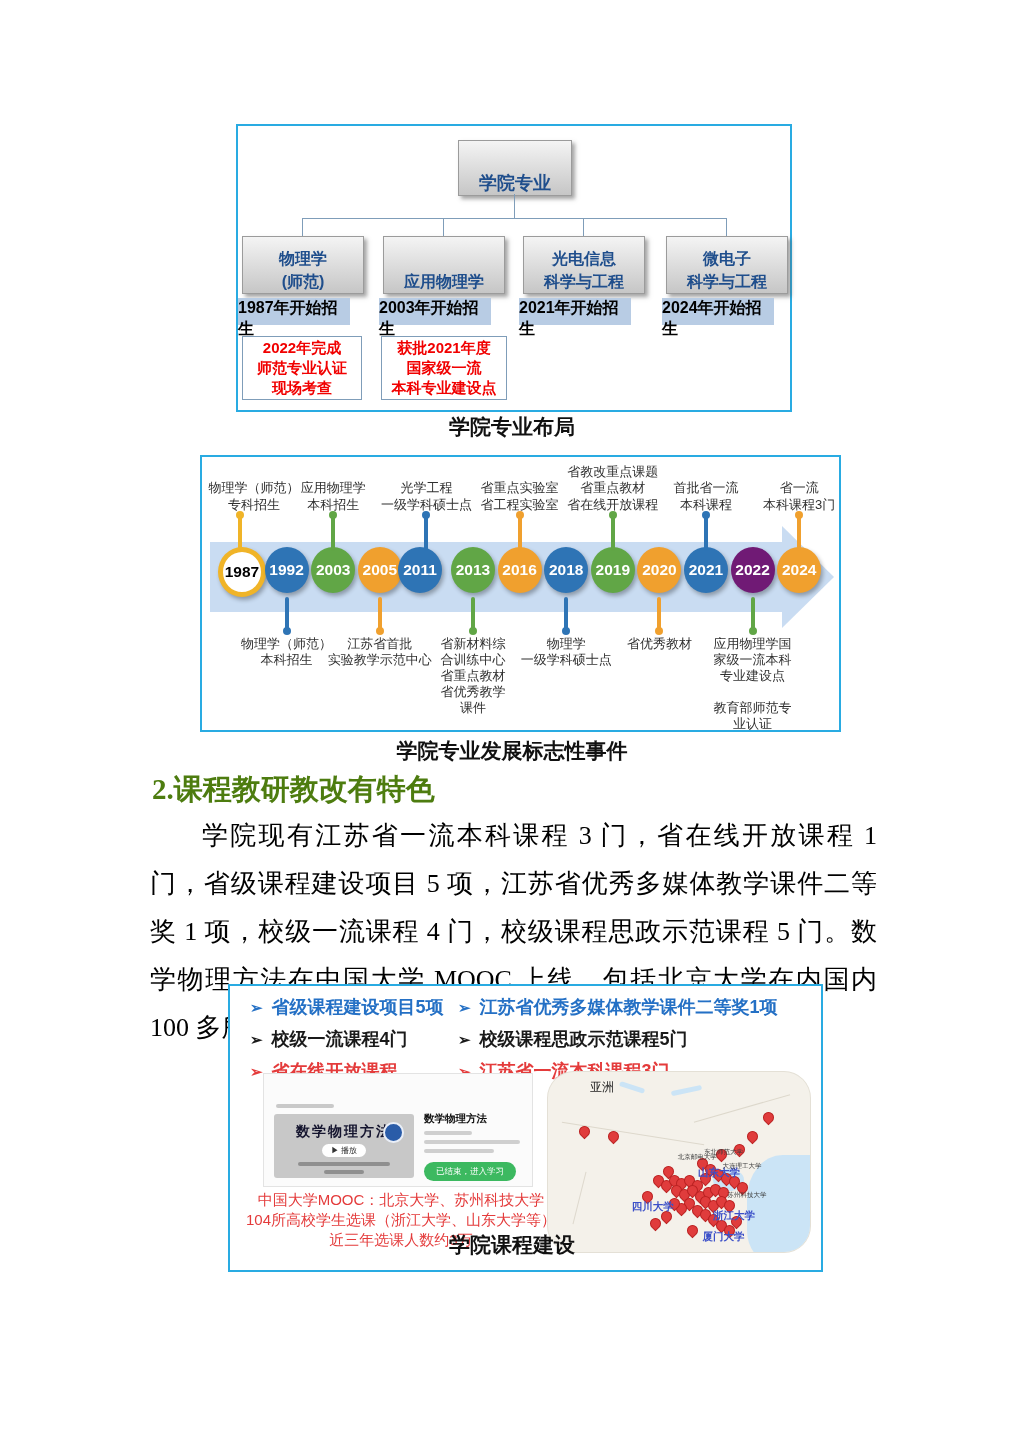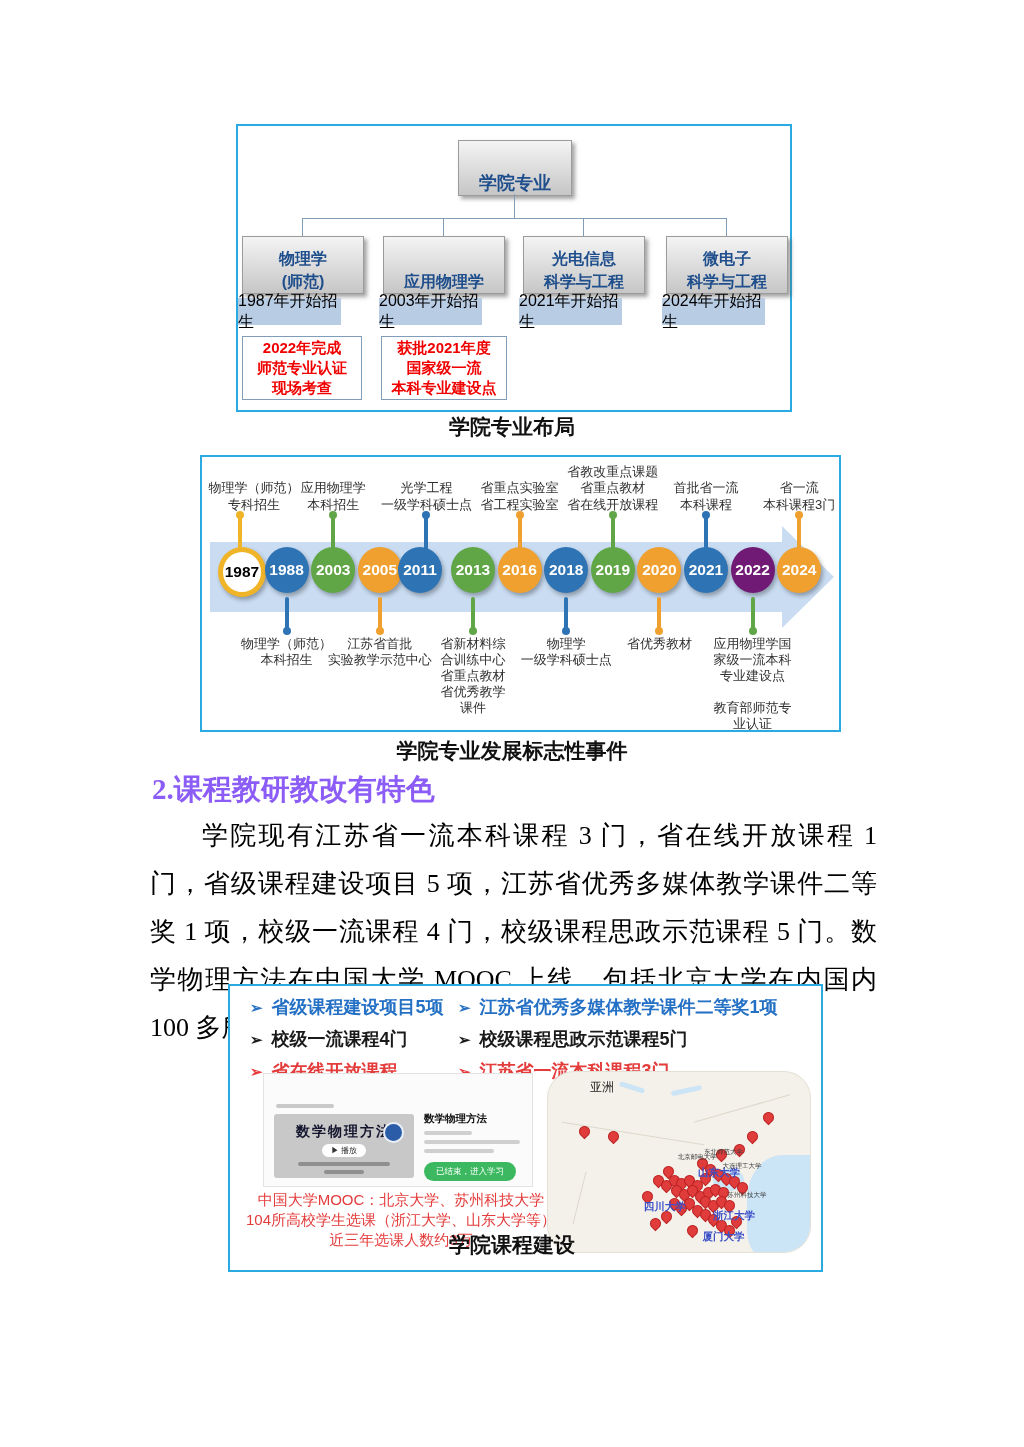--- a/index.html
+++ b/index.html
@@ -14,23 +14,23 @@
   
   .org{position:absolute;left:236px;top:124px;width:552px;height:284px;
        border:2px solid #29abe2;background:#fff;}
   .gbox{position:absolute;display:flex;align-items:flex-end;justify-content:center;
         text-align:center;background:linear-gradient(#f4f4f4,#c6c6c6);
         border:1px solid #9b9b9b;box-shadow:3px 3px 4px rgba(90,90,90,.55);
         color:#1f4e8c;font-weight:700;}
   .org-root{left:220px;top:14px;width:112px;height:54px;font-size:18px;}
   .org-child{top:110px;width:120px;height:56px;font-size:16px;line-height:1.45;}
   .org-line{position:absolute;background:#7f9db9;}
-  .year-strip{position:absolute;top:172px;width:103px;height:27px;
-              background:#b8cce4;color:#000;font-weight:400;font-size:16px;
-              display:flex;align-items:center;justify-content:center;}
+  .year-strip{position:absolute;top:172px;width:112px;height:27px;
+              background:#b8cce4;color:#000;font-weight:700;font-size:16px;
+              display:flex;align-items:flex-start;justify-content:center;}
   .red-note{position:absolute;top:210px;height:62px;background:#fff;
             border:1px solid #7f9db9;color:#f10000;font-weight:700;font-size:15px;
             line-height:1.32;display:flex;align-items:center;justify-content:center;
             text-align:center;}
 
   
   .tl{position:absolute;left:200px;top:455px;width:637px;height:273px;
       border:2px solid #29abe2;background:#fff;}
   .tl-shaft{position:absolute;left:8px;top:85px;width:572px;height:70px;background:#c9dcf2;}
   .tl-head{position:absolute;left:580px;top:69px;width:0;height:0;
@@ -43,21 +43,21 @@
   .tl-node.ring{background:#fff;border:5px solid #f0b428;color:#000;width:38px;height:40px;}
   .tl-label{position:absolute;transform:translateX(-50%);text-align:center;
             font-size:13px;line-height:16.5px;color:#303030;font-weight:500;width:120px;}
   .tl-pin{position:absolute;width:4px;border-radius:2px;transform:translateX(-50%);}
   .tl-pin::after{content:'';position:absolute;left:-2px;width:8px;height:8px;
                  border-radius:50%;background:inherit;}
   .tl-pin.up::after{top:-4px;} .tl-pin.down::after{bottom:-4px;}
 
   
   .sec-heading{position:absolute;left:152px;top:770px;font-family:"Liberation Serif",serif;
-               font-weight:700;font-size:29px;color:#8b5cf6;}
+               font-weight:700;font-size:29px;color:#4d7c0f;}
   .sec-para{position:absolute;left:150px;top:812px;width:727px;
             font-family:"Liberation Serif",serif;font-size:26px;line-height:48px;
             color:#000;text-indent:2em;text-align:justify;}
 
   
   .course{position:absolute;left:228px;top:984px;width:591px;height:284px;
           border:2px solid #29abe2;background:#fff;}
   .bullet-grid{position:absolute;left:20px;top:10px;display:grid;
                grid-template-columns:208px auto;row-gap:9px;column-gap:0;}
   .bullet{font-size:18px;font-weight:600;display:flex;align-items:baseline;line-height:23px;}
@@ -164,21 +164,21 @@
   <div class="fig-caption" style="top:413px;">学院专业布局</div>
 
   <div class="tl">
     <div class="tl-shaft"></div>
     <div class="tl-head"></div>
     <div>
         <div class="tl-node ring" style="left: 16px;">1987</div>
         <div class="tl-label ml" style="left: 52px; bottom: 217px;">物理学（师范）
 专科招生</div>
         <div class="tl-pin up" style="left: 38px; top: 58px; height: 36px; background: rgb(240, 180, 40);"></div>
-        <div class="tl-node" style="background: rgb(46, 116, 181); left: 62.6px;">1988</div>
+        <div class="tl-node" style="background: rgb(46, 116, 181); left: 62.6px;">1992</div>
         <div class="tl-label ml" style="left: 84.6px; top: 179px; line-height: 16px;">物理学（师范）
 本科招生</div>
         <div class="tl-pin down" style="left: 84.6px; top: 140px; height: 34px; background: rgb(46, 116, 181);"></div>
         <div class="tl-node" style="background: rgb(97, 166, 70); left: 109.2px;">2003</div>
         <div class="tl-label ml" style="left: 131.2px; bottom: 217px;">应用物理学
 本科招生</div>
         <div class="tl-pin up" style="left: 131.2px; top: 58px; height: 36px; background: rgb(97, 166, 70);"></div>
         <div class="tl-node" style="background: rgb(240, 160, 46); left: 155.8px;">2005</div>
         <div class="tl-label ml" style="left: 177.8px; top: 179px; line-height: 16px;">江苏省首批
 实验教学示范中心</div>
@@ -329,21 +329,21 @@
           <div class="mpin" style="left: 64%; top: 82%;"></div>
           <div class="mpin" style="left: 67%; top: 85%;"></div>
           <div class="mpin" style="left: 70%; top: 80%;"></div>
           <div class="mpin" style="left: 43%; top: 77%;"></div>
           <div class="mpin" style="left: 39%; top: 81%;"></div>
           <div class="mpin" style="left: 53%; top: 85%;"></div>
           <div class="mpin" style="left: 36%; top: 66%;"></div>
         </div>
       <div>
           <div class="map-label large" style="left: 63%; top: 52%; padding-left: 12px;">山东大学</div>
-          <div class="map-label large" style="left: 40%; top: 71%; margin-left: 12px;">四川大学</div>
+          <div class="map-label large" style="left: 40%; top: 71%;">四川大学</div>
           <div class="map-label large" style="left: 71%; top: 76%;">浙江大学</div>
           <div class="map-label large" style="left: 67%; top: 88%;">厦门大学</div>
           <div class="map-label small" style="left: 57%; top: 45%;">北京邮电大学</div>
           <div class="map-label small" style="left: 67%; top: 42%;">东北师范大学</div>
           <div class="map-label small" style="left: 74%; top: 50%;">大连理工大学</div>
           <div class="map-label small" style="left: 76%; top: 66%;">苏州科技大学</div>
         </div>
     </div>
 
     <div class="course-note ml">中国大学MOOC：北京大学、苏州科技大学

